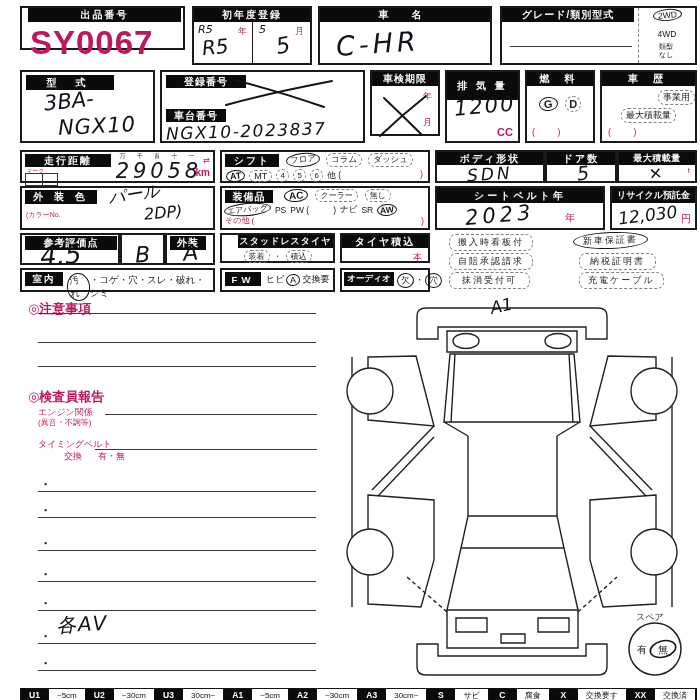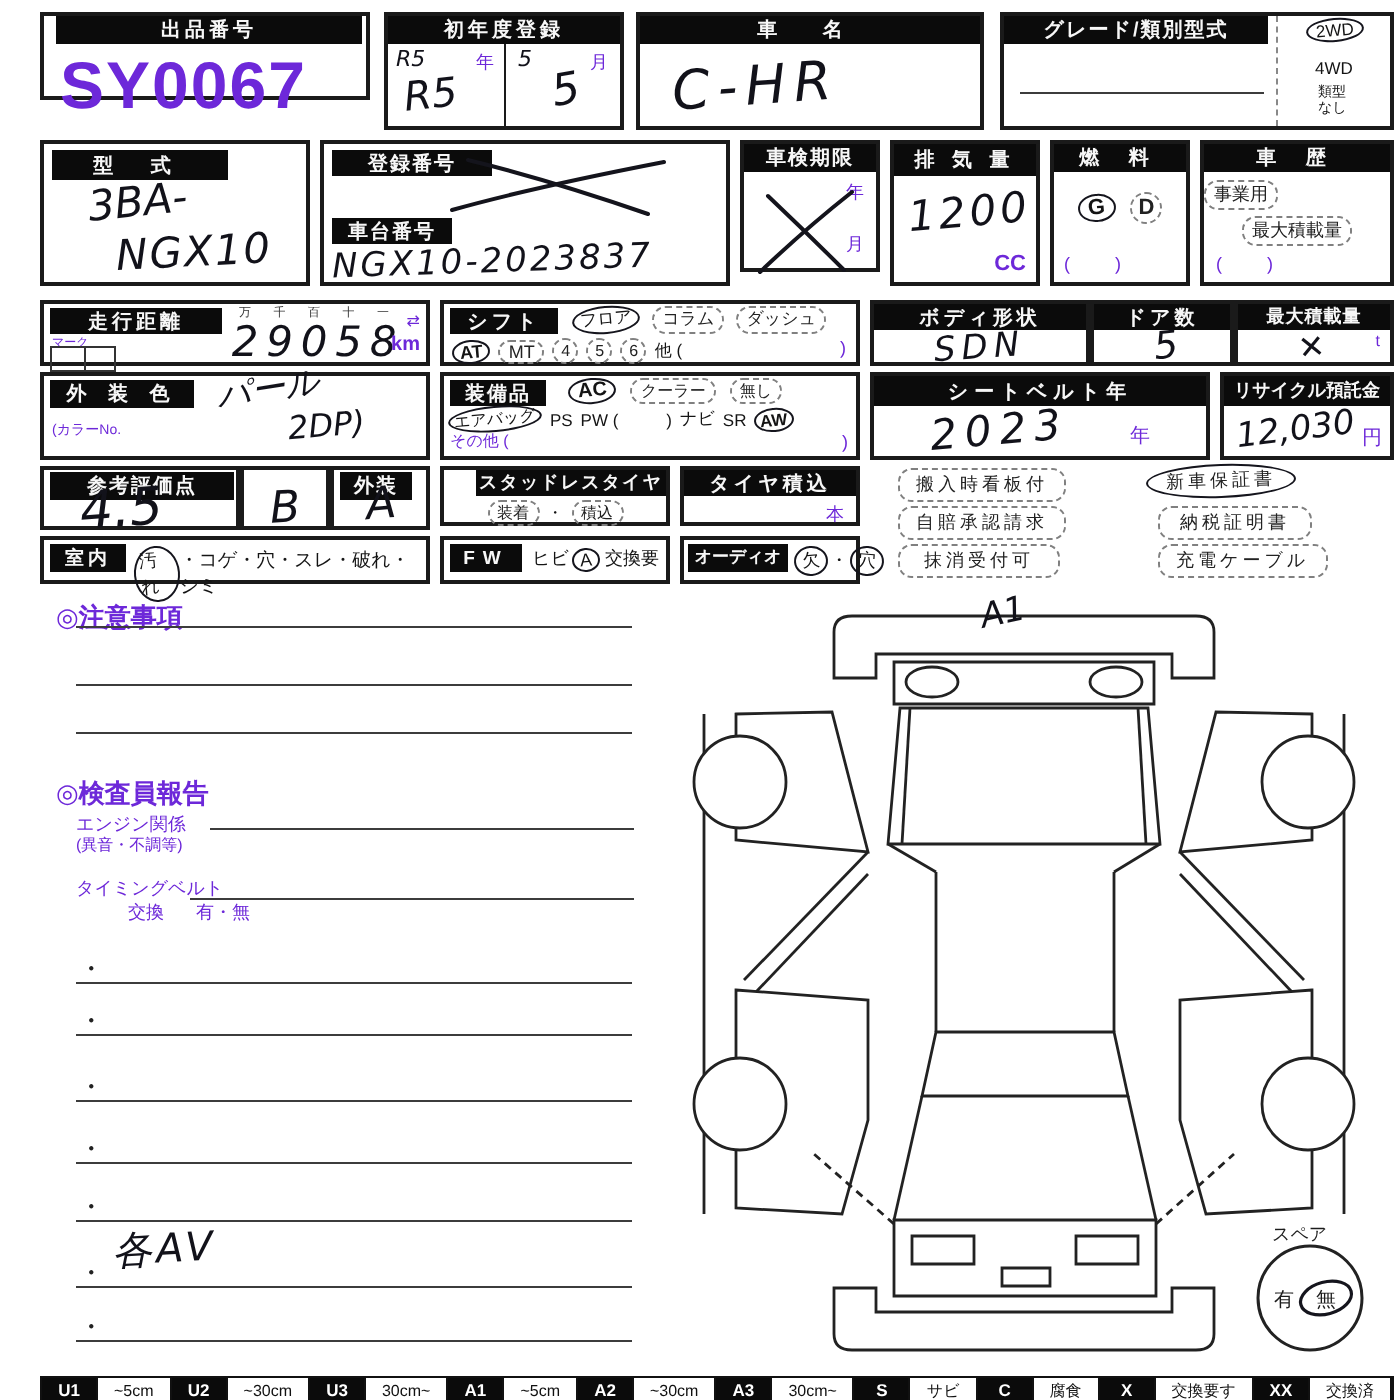--- a/index.html
+++ b/index.html
@@ -8,21 +8,21 @@
   #sheet{position:relative;width:700px;height:700px;background:#fff;}
   .cell{position:absolute;border:2px solid #1a1a1a;background:#fff;box-sizing:border-box;}
   .bar{position:absolute;background:#0b0b0b;color:#f7f7f7;font-weight:bold;display:flex;
        align-items:center;justify-content:center;letter-spacing:2px;font-size:10px;box-sizing:border-box;}
   .hw{font-family:"DejaVu Sans",sans-serif;font-style:italic;color:#12121a;white-space:nowrap;position:absolute;}
   .hc{display:inline-block;border:1.6px solid #15151d;border-radius:50%;padding:0 4px;transform:rotate(-5deg);}
   .hce{display:inline-block;border:1.7px solid #15151d;border-radius:50%;padding:1px 7px;transform:rotate(-2deg);}
   .db{display:inline-block;border:1px dashed #808080;border-radius:7px;padding:0 4px;color:#222;white-space:nowrap;}
   .dc{display:inline-block;border:1px dashed #808080;border-radius:50%;min-width:13px;height:13px;line-height:12px;
       text-align:center;color:#222;box-sizing:border-box;}
-  .lbl{position:absolute;color:#6d28d9;white-space:nowrap;}
+  .lbl{position:absolute;color:#be185d;white-space:nowrap;}
   .line{position:absolute;border-bottom:1.4px solid #3c3c3c;}
   .brow{position:absolute;left:38px;width:278px;height:14px;border-bottom:1.4px solid #3c3c3c;}
   .bullet{position:absolute;left:2px;top:0px;font-size:11px;font-weight:bold;color:#222;}
   .flexrow{position:absolute;display:flex;align-items:center;}
   svg.scrib path{stroke:#14141c;stroke-width:2;fill:none;stroke-linecap:round;}
   #cardiag *{vector-effect:non-scaling-stroke;}
   .leg{position:absolute;left:20px;top:688px;width:677px;height:14px;display:flex;border:1px solid #111;box-sizing:border-box;}
   .leg-k{flex:0 0 27px;background:#0b0b0b;color:#fff;font-size:8.5px;line-height:13px;text-align:center;font-weight:bold;}
   .leg-v{flex:1 1 auto;background:#fff;color:#111;font-size:8px;line-height:13px;text-align:center;border-left:1px solid #111;border-right:1px solid #111;}
   .pre{white-space:pre;}
@@ -83,37 +83,37 @@
     <div class="bar" style="left:0;right:0;top:0;height:14px;letter-spacing:1px;">車検期限</div>
     <span class="lbl" style="right:6px;top:18px;font-size:9px;">年</span>
     <span class="lbl" style="right:6px;bottom:5px;font-size:9px;">月</span>
     <svg class="scrib" style="position:absolute;left:4px;top:17px;" width="56" height="52">
       <path d="M4,47 Q26,26 50,7"></path>
       <path d="M8,9 Q28,28 46,46"></path>
     </svg>
   </div>
 
   <div class="cell" style="left:445px;top:70px;width:75px;height:73px;">
-    <div class="bar" style="left:0;right:0;top:0;height:16px;letter-spacing:3px;">排 気 量</div>
+    <div class="bar" style="left:0;right:0;top:0;height:28px;letter-spacing:3px;">排 気 量</div>
     <span class="hw" style="left:7px;top:22px;font-size:21px;transform:rotate(-5deg);letter-spacing:2px;">1200</span>
     <span class="lbl" style="right:5px;bottom:3px;font-size:11px;font-weight:bold;">CC</span>
   </div>
 
   <div class="cell" style="left:525px;top:70px;width:70px;height:73px;">
     <div class="bar" style="left:0;right:0;top:0;height:14px;letter-spacing:6px;">燃 料</div>
     <div class="flexrow" style="left:0;right:0;top:24px;justify-content:center;gap:8px;font-size:11px;font-weight:bold;">
       <span class="hc">G</span>
       <span class="dc" style="min-width:16px;height:16px;line-height:15px;">D</span>
     </div>
     <span class="lbl pre" style="left:5px;bottom:4px;font-size:9px;">(         )</span>
   </div>
 
   <div class="cell" style="left:600px;top:70px;width:97px;height:73px;">
     <div class="bar" style="left:0;right:0;top:0;height:14px;letter-spacing:6px;">車 歴</div>
-    <div style="position:absolute;left:0;right:0;top:18px;text-align:left;font-size:9px;"><span class="db">事業用</span></div>
+    <div style="position:absolute;left:0;right:0;top:18px;text-align:right;font-size:9px;"><span class="db">事業用</span></div>
     <div style="position:absolute;left:0;right:0;top:36px;text-align:center;font-size:9px;"><span class="db">最大積載量</span></div>
     <span class="lbl pre" style="left:6px;bottom:4px;font-size:9px;">(         )</span>
   </div>
 
   <div class="cell" style="left:20px;top:150px;width:195px;height:33px;">
     <div class="bar" style="left:3px;top:2px;width:86px;height:13px;letter-spacing:2px;">走行距離</div>
     <span class="lbl" style="left:4px;top:15px;font-size:6px;">マーク</span>
     <div style="position:absolute;left:3px;top:21px;width:16px;height:11px;border:1.2px solid #333;"></div>
     <div style="position:absolute;left:19px;top:21px;width:16px;height:11px;border:1.2px solid #333;border-left:none;"></div>
     <div class="flexrow" style="left:92px;top:0;width:86px;justify-content:space-between;">

